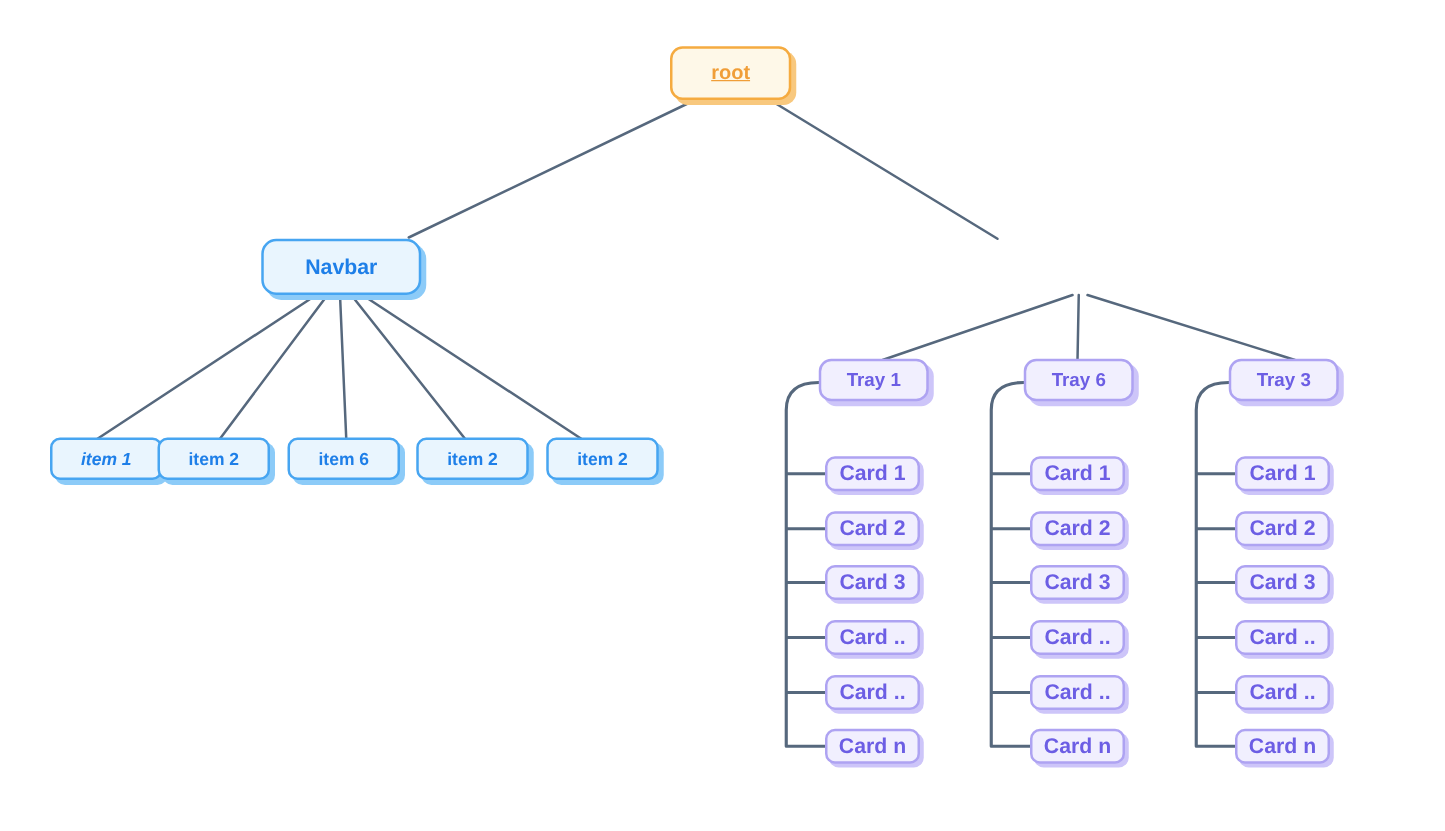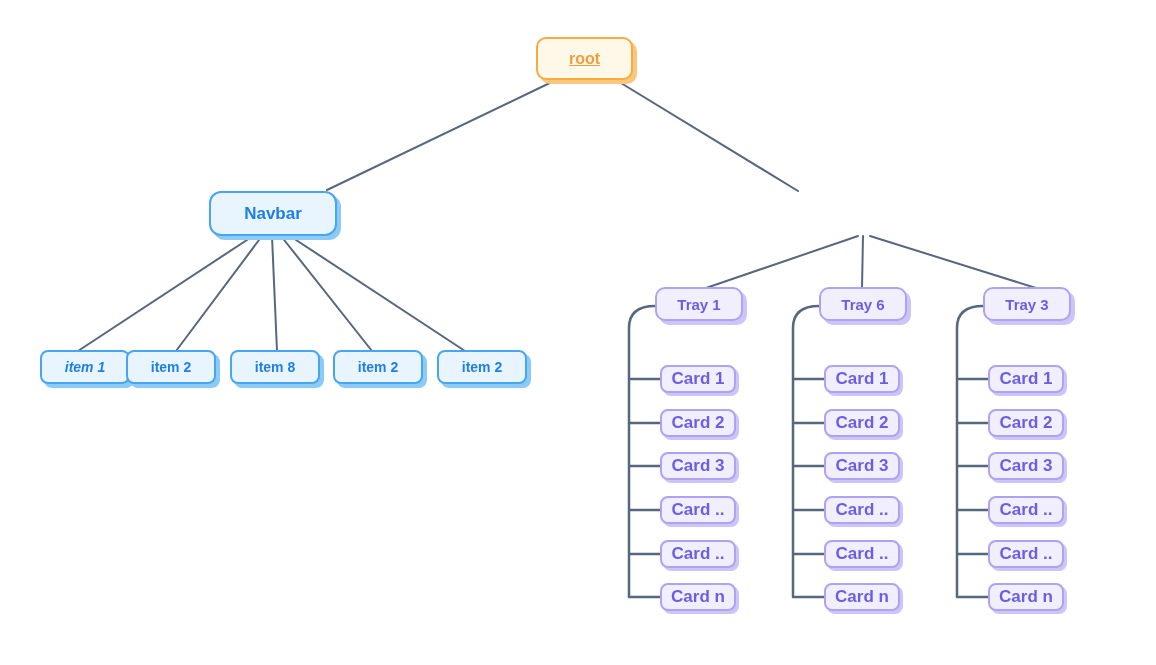--- a/index.html
+++ b/index.html
@@ -74,21 +74,21 @@
     <path class="edge-bracket" d="M983,306 Q957,306 957,328 L957,597 M957,379H988 M957,423H988 M957,466H988 M957,510H988 M957,554H988 M957,597H988"></path>
   </svg>
 
   <div class="node n-root" style="left:536px;top:37px;width:97px;height:43px;">root</div>
 
   <div class="node n-blue-lg" style="left:209px;top:191px;width:128px;height:45px;">Navbar</div>
 
 
   <div class="node n-blue-sm" style="left:40px;top:350px;width:90px;height:34px;font-style:italic;">item 1</div>
   <div class="node n-blue-sm" style="left:126px;top:350px;width:90px;height:34px;">item 2</div>
-  <div class="node n-blue-sm" style="left:230px;top:350px;width:90px;height:34px;">item 8</div>
+  <div class="node n-blue-sm" style="left:230px;top:350px;width:90px;height:34px;">item 6</div>
   <div class="node n-blue-sm" style="left:333px;top:350px;width:90px;height:34px;">item 2</div>
   <div class="node n-blue-sm" style="left:437px;top:350px;width:90px;height:34px;">item 2</div>
 
   <div class="node n-purple-md" style="left:655px;top:287px;width:88px;height:34px;">Tray 1</div>
   <div class="node n-purple-md" style="left:819px;top:287px;width:88px;height:34px;">Tray 6</div>
   <div class="node n-purple-md" style="left:983px;top:287px;width:88px;height:34px;">Tray 3</div>
 
   <div class="node n-purple-sm" style="left:660px;top:365px;width:76px;height:28px;">Card 1</div>
   <div class="node n-purple-sm" style="left:660px;top:409px;width:76px;height:28px;">Card 2</div>
   <div class="node n-purple-sm" style="left:660px;top:452px;width:76px;height:28px;">Card 3</div>

